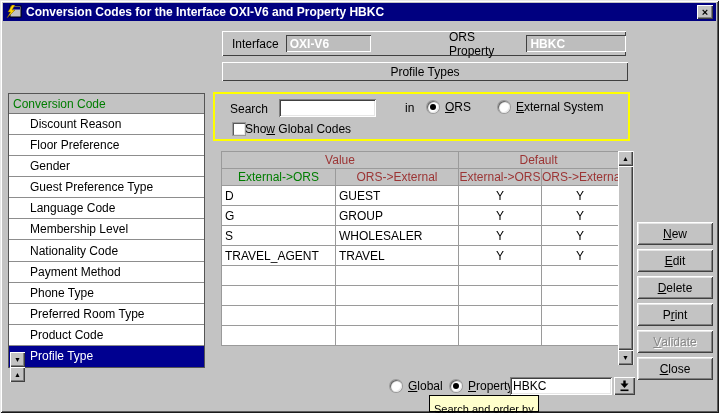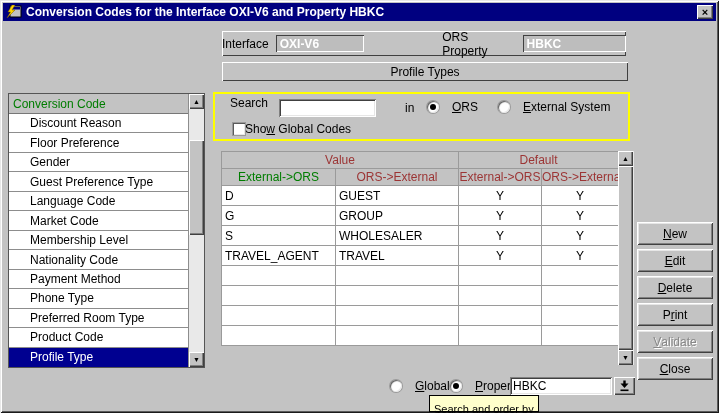--- a/index.html
+++ b/index.html
@@ -20,46 +20,46 @@
   }
   .titlebar .ttl { font-weight:bold; font-size:12px; white-space:nowrap; }
   .tb-icon { width:16px; height:14px; flex:0 0 auto; }
   .close-btn {
     margin-left:auto; width:16px; height:14px; background:var(--face,#c3c3c3); color:#000;
     display:flex; align-items:center; justify-content:center; font-weight:bold; font-size:11px; line-height:1;
     box-shadow: inset 1px 1px 0 #ffffff, inset -1px -1px 0 #404040, inset -2px -2px 0 #808080; cursor:default;
   }
 
   .iface-panel { position:absolute; left:222px; top:31px; width:404px; height:25px; display:flex; align-items:center; }
-  .iface-panel .lbl { }
+  .iface-panel .lbl { margin-left:10px; }
   .disp-field {
     background:#bdbdbd; color:#fff; font-weight:bold; height:17px; display:flex; align-items:center; padding-left:4px;
   }
   .f-interface { width:89px; margin-left:7px; }
   .f-property  { width:104px; margin-left:6px; }
   .lbl2 { margin-left:78px; }
 
   .profile-bar { position:absolute; left:222px; top:62px; width:406px; height:19px; display:flex; align-items:center; justify-content:center; }
 
   .search-panel { position:absolute; left:213px; top:92px; width:417px; height:49px; border:2px solid var(--highlight_yellow,#ffff00); }
-  .search-lbl { position:absolute; left:15px; top:2px; }
+  .search-lbl { position:absolute; left:15px; top:8px; }
   .search-input { position:absolute; left:64px; top:5px; width:97px; height:18px; border:none; outline:none;
     background:#fff; font-family:"Liberation Sans",sans-serif; font-size:12px; padding:0 3px; }
   .in-lbl { position:absolute; left:190px; top:7px; }
   .radio { width:12px; height:12px; border-radius:50%; background:#fff; position:relative; flex:0 0 auto;
     box-shadow: inset 1px 1px 1px #5a5a5a, inset -1px -1px 0 #e8e8e8, 0 0 0 1px #9a9a9a; }
   .radio.checked::after { content:""; position:absolute; left:3px; top:3px; width:6px; height:6px; border-radius:50%; background:#000; }
-  .radio-row { position:absolute; display:flex; align-items:center; gap:13px; }
+  .radio-row { position:absolute; display:flex; align-items:center; gap:6px; }
   .r-ors { left:212px; top:6px; }
   .r-ext { left:283px; top:6px; }
   .checkbox { width:12px; height:12px; background:#fff; flex:0 0 auto;
     box-shadow: inset 1px 1px 0 #5a5a5a, inset -1px -1px 0 #e8e8e8, 0 0 0 1px #9a9a9a; }
   .cb-row { position:absolute; left:18px; top:28px; display:flex; align-items:center; }
 
-  .conv-list { position:absolute; left:8px; top:93px; width:197px; height:275px; background:#fff; border:1px solid #555; display:flex; }
+  .conv-list { position:absolute; left:8px; top:93px; width:197px; height:275px; background:#fff; border:1px solid #555; display:flex;flex-direction:column; }
   .list-main { flex:1; display:flex; flex-direction:column; }
   .list-header { height:20px; background:var(--face,#c3c3c3); color:var(--header_green,#007d00);
     display:flex; align-items:center; padding-left:4px; border-bottom:1px solid #777; }
   .list-items { flex:1; display:flex; flex-direction:column; }
   .list-item { flex:1; background:#fff; display:flex; align-items:center; padding-left:21px; border-bottom:1px solid #8d8d8d; }
   .list-item.selected { background:var(--list_selected,#000090); color:#fff; border-bottom-color:var(--list_selected,#000090); }
   .vscroll { width:16px; background:#e9e9e9; position:relative; border-left:1px solid #8d8d8d; }
   .sb-btn { position:absolute; left:0; width:15px; height:15px; background:var(--face,#c3c3c3);
     display:flex; align-items:center; justify-content:center; font-size:7px; color:#000;
     box-shadow: inset 1px 1px 0 #ffffff, inset -1px -1px 0 #404040, inset -2px -2px 0 #808080; }
@@ -145,21 +145,20 @@
 
   <div class="conv-list">
     <div class="list-main">
       <div class="list-header">Conversion Code</div>
       <div class="list-items" id="conv-items">
           <div class="list-item">Discount Reason</div>
           <div class="list-item">Floor Preference</div>
           <div class="list-item">Gender</div>
           <div class="list-item">Guest Preference Type</div>
           <div class="list-item">Language Code</div>
-          <div class="list-item">Market Code</div>
           <div class="list-item">Membership Level</div>
           <div class="list-item">Nationality Code</div>
           <div class="list-item">Payment Method</div>
           <div class="list-item">Phone Type</div>
           <div class="list-item">Preferred Room Type</div>
           <div class="list-item">Product Code</div>
           <div class="list-item selected">Profile Type</div>
         </div>
     </div>
     <div class="vscroll">

